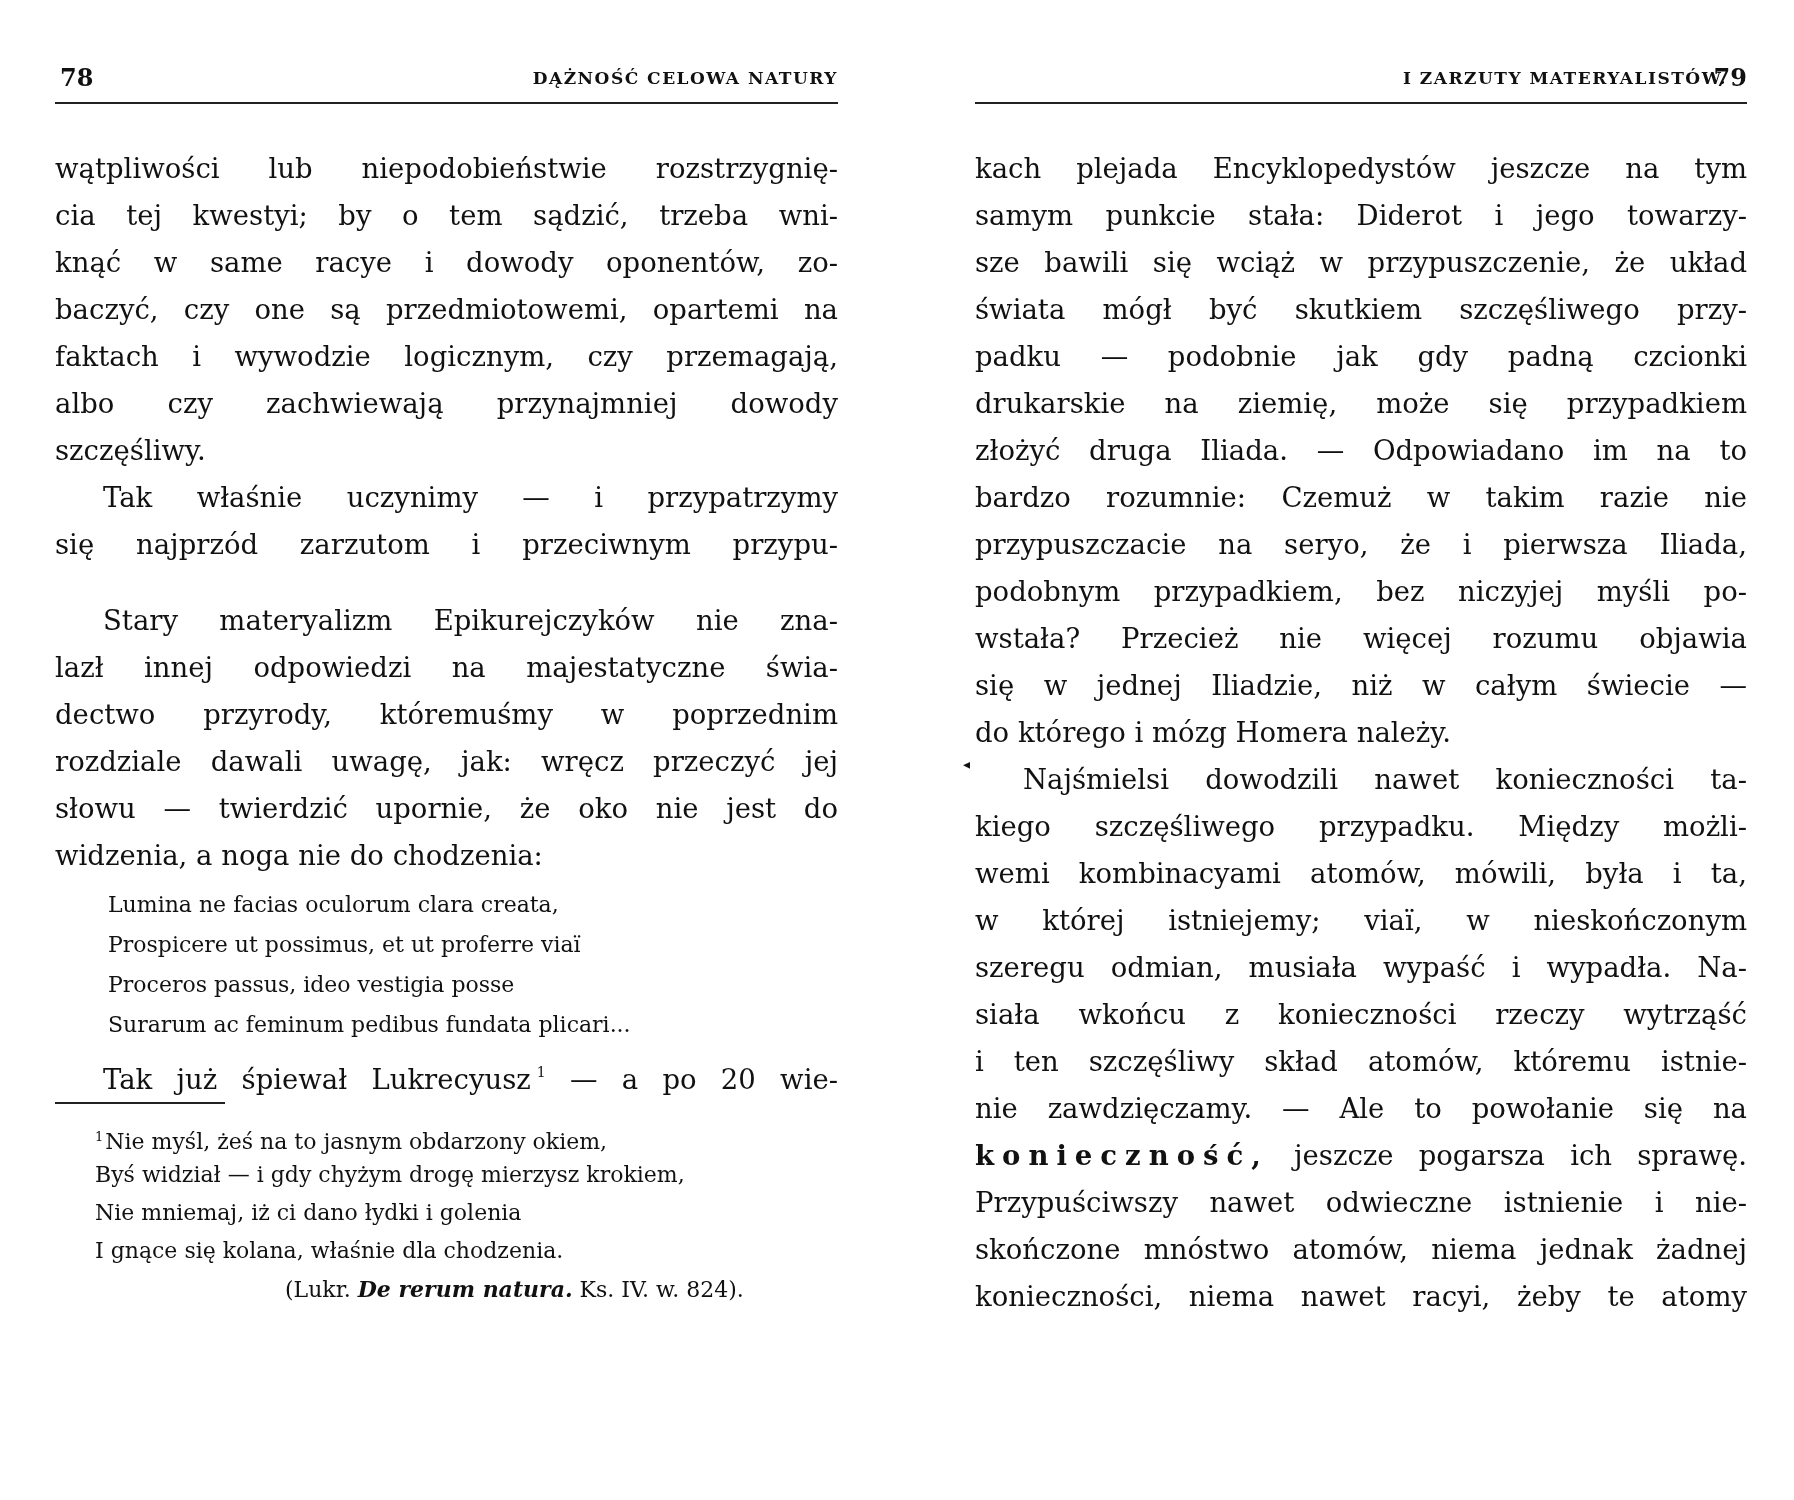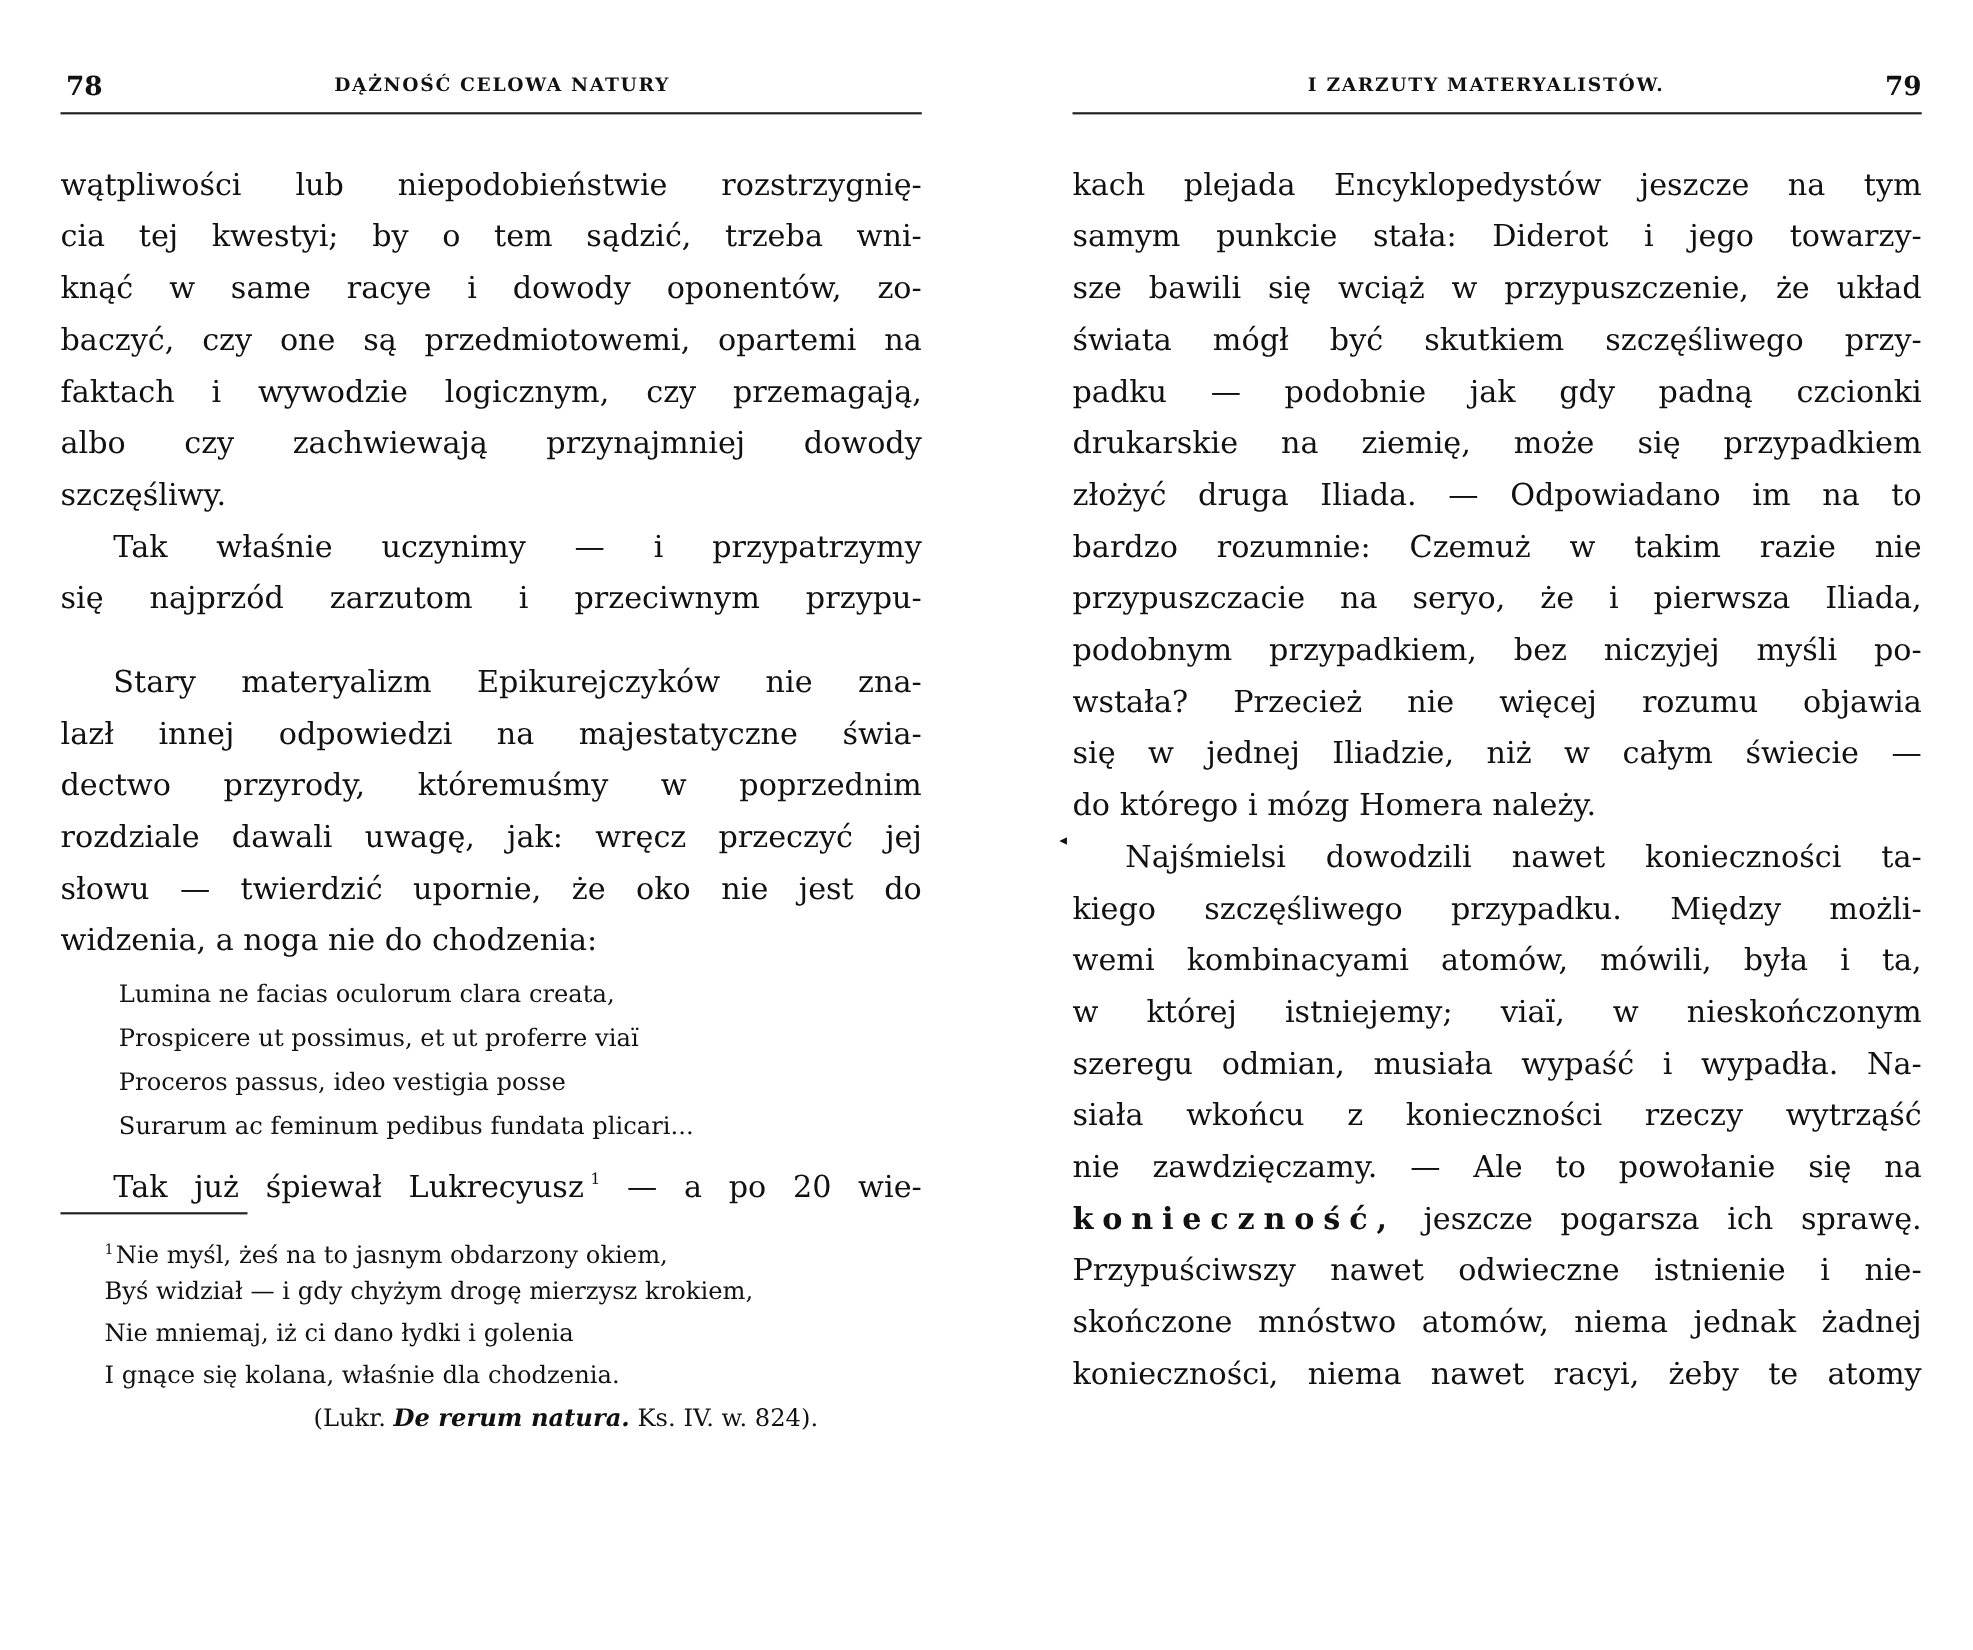--- a/index.html
+++ b/index.html
@@ -4,21 +4,21 @@
 <style>
   html, body { margin: 0; padding: 0; background: #ffffff; }
   body { width: 1794px; height: 1500px; position: relative; overflow: hidden; color: #111; font-family: "DejaVu Serif", "Liberation Serif", serif; }
   .page { position: absolute; top: 0; }
   .page-left { left: 55px; width: 783px; }
   .page-right { left: 975px; width: 772px; }
   .running-head { position: absolute; top: 58px; left: 0; right: 0; height: 40px; }
   .page-num { position: absolute; top: 0; font-family: "DejaVu Serif", serif; font-weight: bold; font-size: 24px; line-height: 40px; }
   .page-left .page-num { left: 5px; }
   .page-right .page-num { right: 0; }
-  .head-title { position: absolute; top: 0; left: 0; right: 0; text-align: center; font-family: "DejaVu Serif", serif; font-weight: bold; font-size: 17px; letter-spacing: 1.5px; line-height: 40px; }
+  .head-title { position: absolute; top: 0; left: 0; right: 0; text-align: right; font-family: "DejaVu Serif", serif; font-weight: bold; font-size: 17px; letter-spacing: 1.5px; line-height: 40px; }
   .page-left .head-title { left: 20px; }
   .page-right .head-title { right: 20px; }
   .head-rule { position: absolute; top: 102px; height: 2px; background: #222; }
   .page-left .head-rule { left: 0; width: 783px; }
   .page-right .head-rule { left: 0; width: 772px; }
   .body-text { position: absolute; top: 145px; left: 0; right: 0; font-family: "DejaVu Serif", serif; font-size: 27.5px; }
   .line { display: block; height: 47px; line-height: 47px; white-space: nowrap; text-align: justify; text-align-last: justify; }
   .line.last { text-align-last: left; }
   .line.indent { padding-left: 48px; }
   .para-gap { height: 29px; }
@@ -111,20 +111,21 @@
       <span class="line last">do którego i mózg Homera należy.</span>
     </div>
     <div style="position:relative;">
       <span class="margin-mark">◂</span>
       <span class="line indent">Najśmielsi dowodzili nawet konieczności ta-</span>
       <span class="line">kiego szczęśliwego przypadku. Między możli-</span>
       <span class="line">wemi kombinacyami atomów, mówili, była i ta,</span>
       <span class="line">w której istniejemy; viaï, w nieskończonym</span>
       <span class="line">szeregu odmian, musiała wypaść i wypadła. Na-</span>
       <span class="line">siała wkońcu z konieczności rzeczy wytrząść</span>
+      <span class="line">i ten szczęśliwy skład atomów, któremu istnie-</span>
       <span class="line">nie zawdzięczamy. — Ale to powołanie się na</span>
       <span class="line"><span class="spaced">konieczność,</span><span> jeszcze pogarsza ich sprawę.</span></span>
       <span class="line">Przypuściwszy nawet odwieczne istnienie i nie-</span>
       <span class="line">skończone mnóstwo atomów, niema jednak żadnej</span>
       <span class="line">konieczności, niema nawet racyi, żeby te atomy</span>
     </div>
   </div>
 </div>
 
 </body></html>

